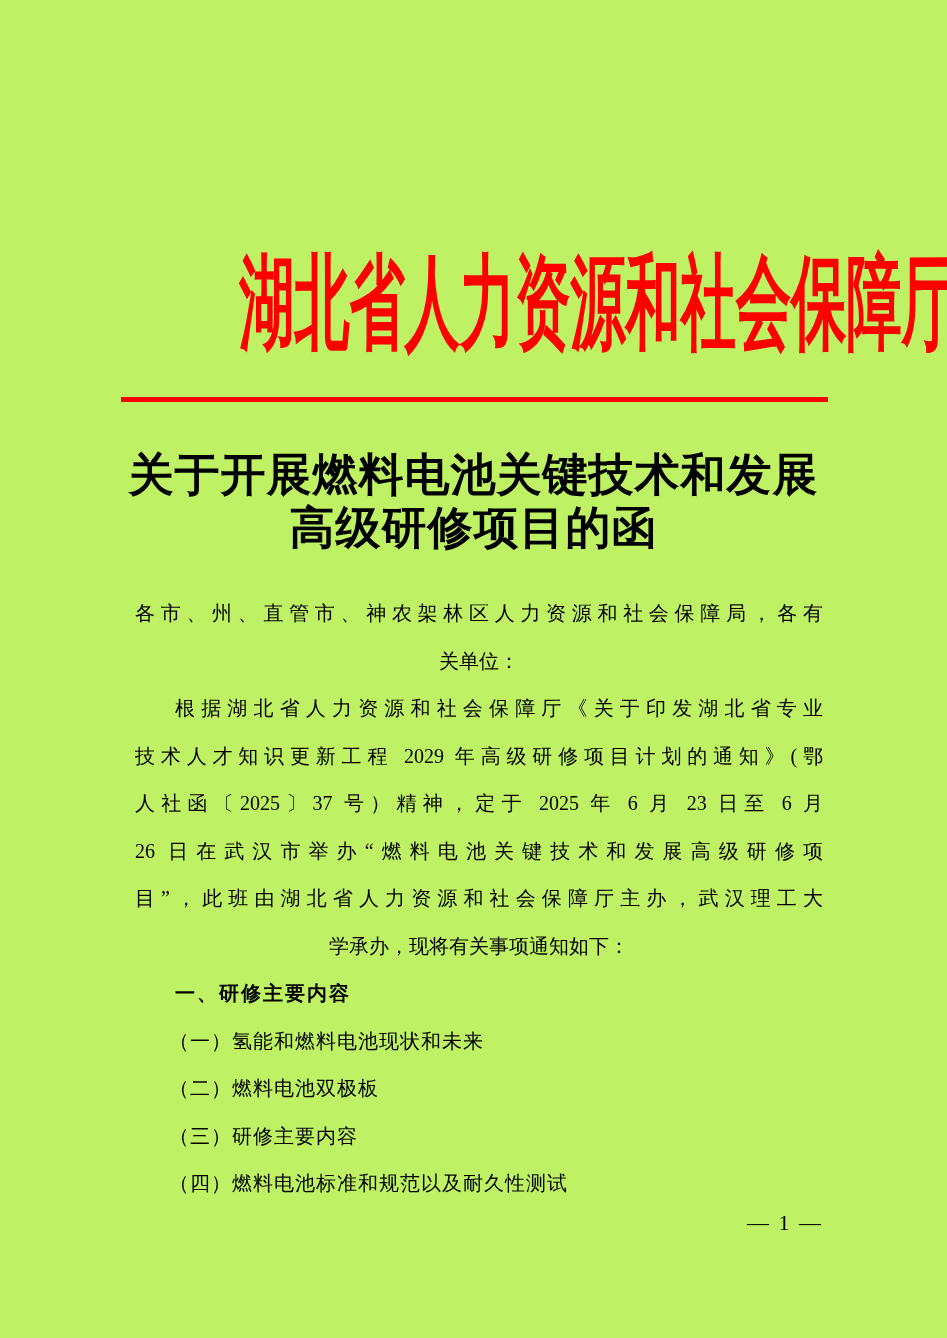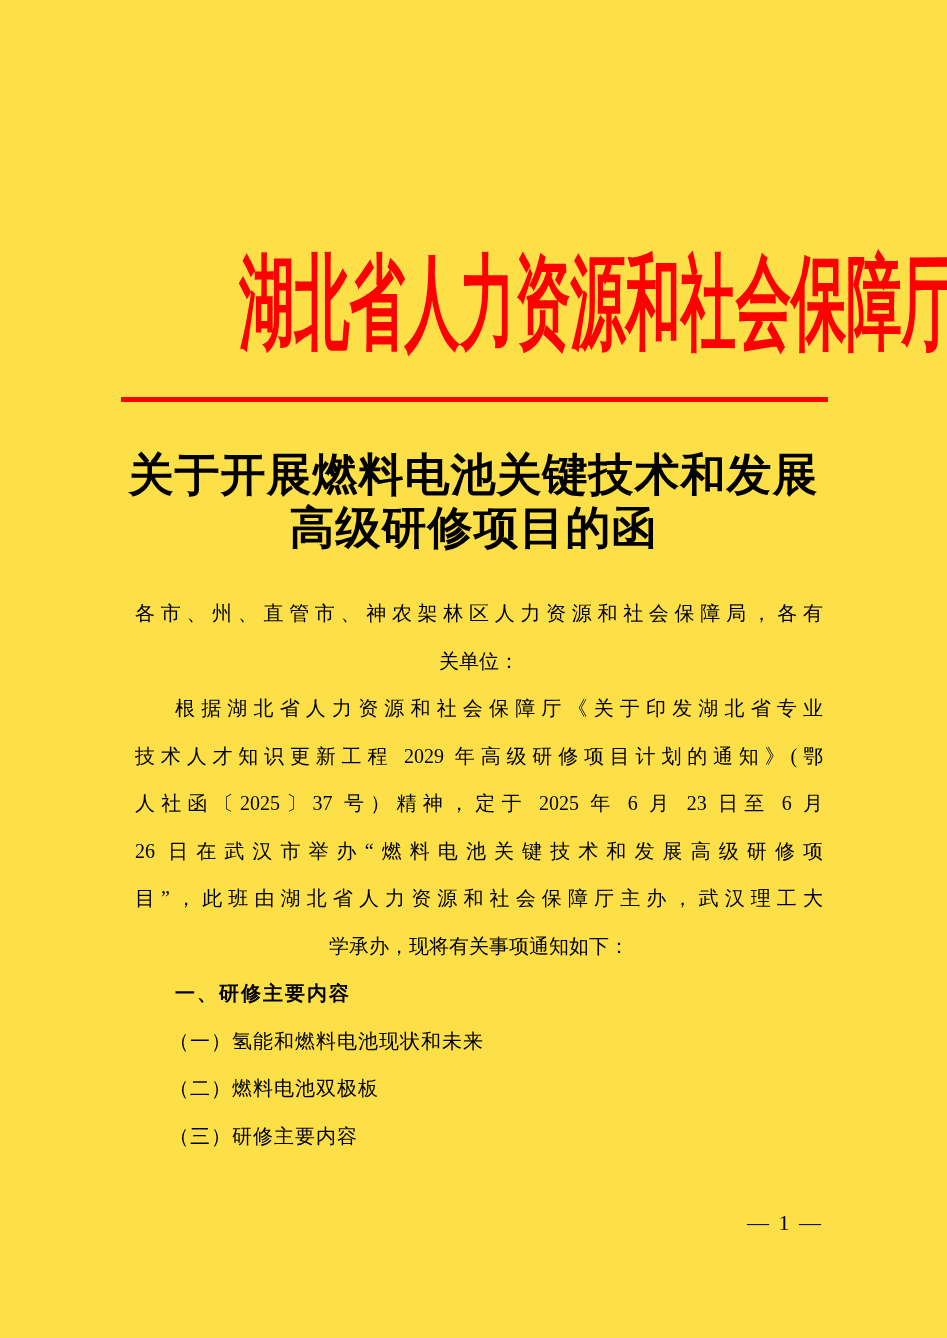--- a/index.html
+++ b/index.html
@@ -1,19 +1,19 @@
 <!DOCTYPE html>
 <html><head>
 <meta charset="utf-8">
 <style>
   html,body { margin:0; padding:0; background:#ffffff; }
   .page {
     position:relative;
     width:947px; height:1338px;
-    background:#fde047;
+    background:#bef264;
     overflow:hidden;
     font-family:"Liberation Serif","DejaVu Serif",serif;
     color:#000000;
   }
 
   
   .letterhead {
     position:absolute; top:257px; left:0; width:100%;
     text-align:center;
   }
@@ -91,17 +91,18 @@
       <div class="line fill-indent">根据湖北省人力资源和社会保障厅《关于印发湖北省专业</div>
       <div class="line fill">技术人才知识更新工程 2029 年高级研修项目计划的通知》(鄂</div>
       <div class="line fill">人社函〔2025〕37 号）精神，定于 2025 年 6 月 23 日至 6 月</div>
       <div class="line fill">26 日在武汉市举办“燃料电池关键技术和发展高级研修项</div>
       <div class="line fill">目”，此班由湖北省人力资源和社会保障厅主办，武汉理工大</div>
       <div class="line plain">学承办，现将有关事项通知如下：</div>
       <div class="line heading">一、研修主要内容</div>
       <div class="line item">（一）氢能和燃料电池现状和未来</div>
       <div class="line item">（二）燃料电池双极板</div>
       <div class="line item">（三）研修主要内容</div>
+      <div class="line item">（四）燃料电池标准和规范以及耐久性测试</div>
     </div>
 
   <div class="page-number">— 1 —</div>
 
 </div>
 
 </body></html>

